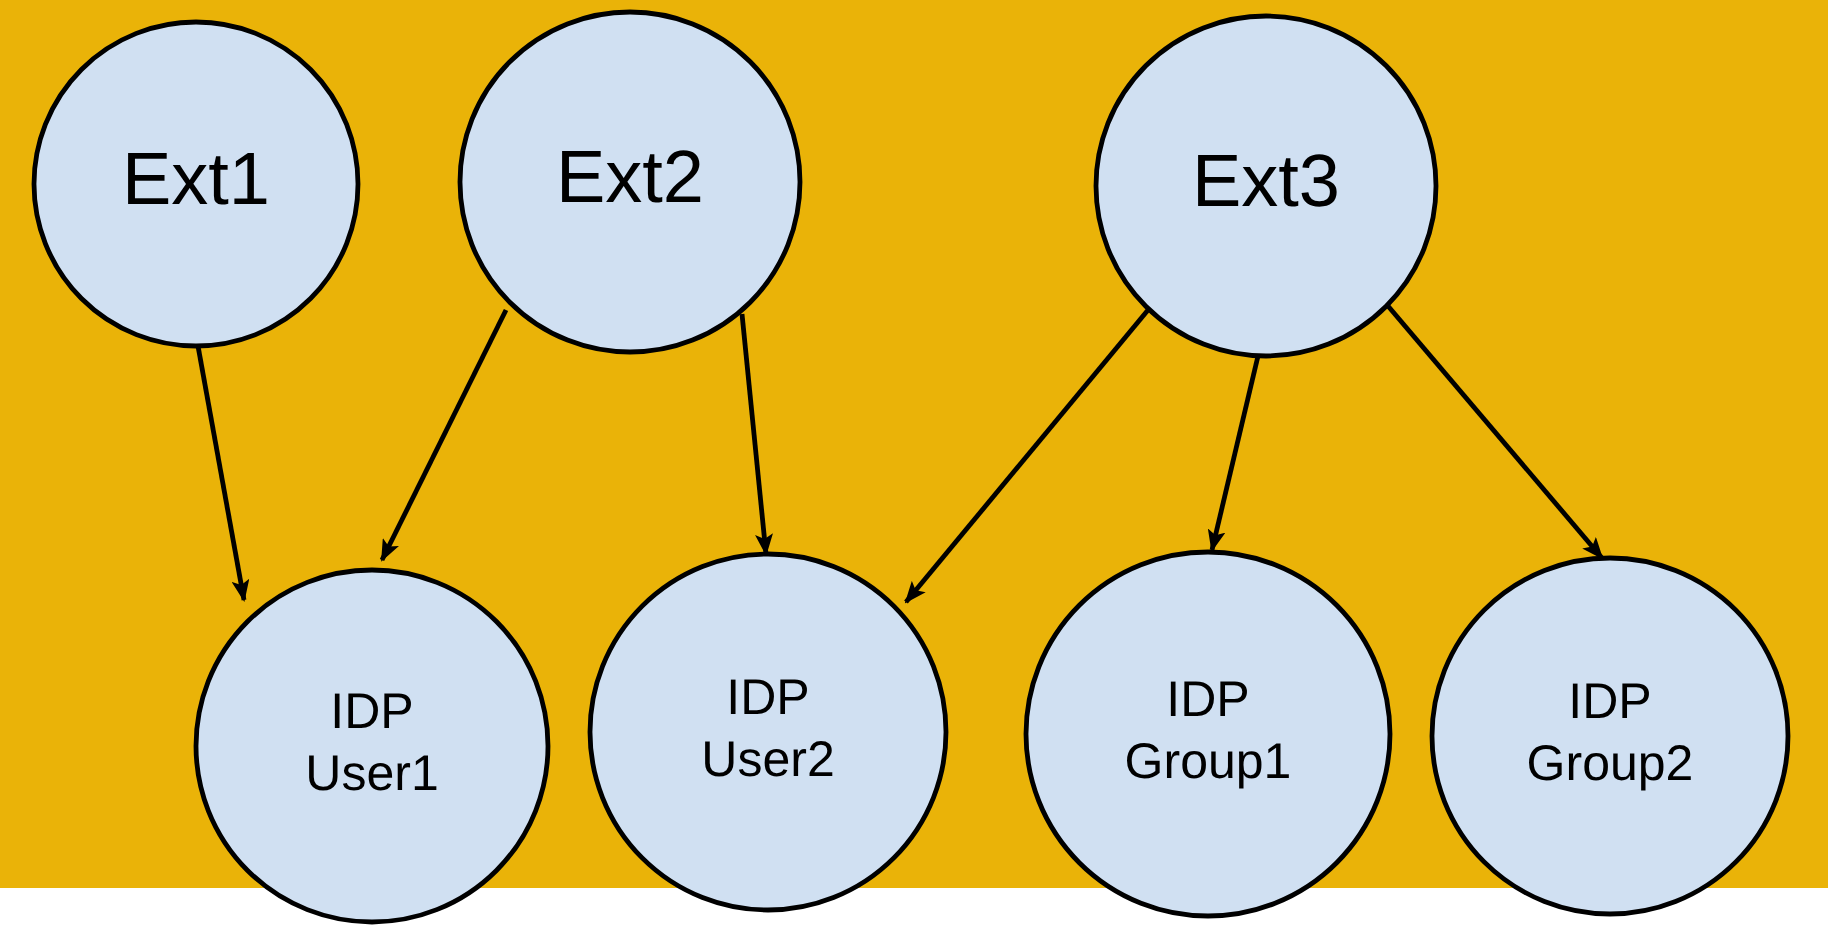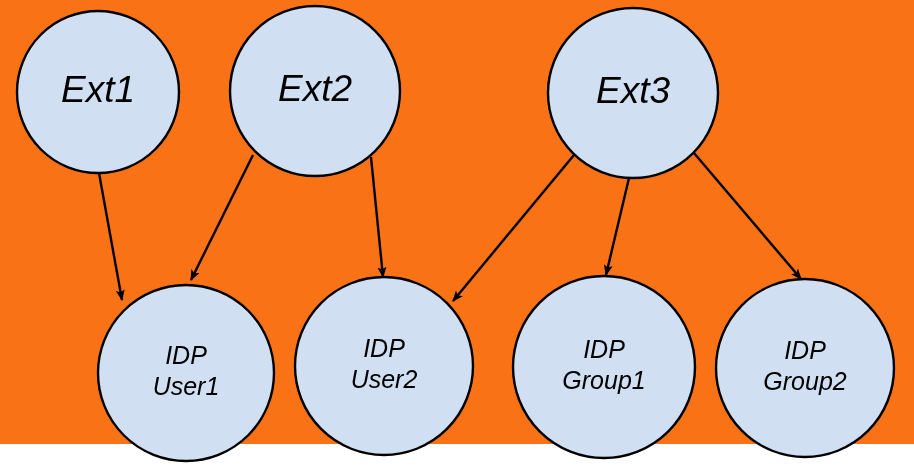--- a/index.html
+++ b/index.html
@@ -11,22 +11,21 @@
   body {
     width: 914px;
     height: 470px;
     overflow: hidden;
     font-family: "Liberation Sans", sans-serif;
   }
   #diagram-canvas {
     position: relative;
     width: 914px;
     height: 444px;
-    background: #f97316;
-    font-style: italic;
+    background: #eab308;
   }
   #diagram-svg {
     display: block;
     width: 914px;
     height: 470px;
   }
   .node-circle {
     stroke: #000000;
     stroke-width: 2.4;
   }

